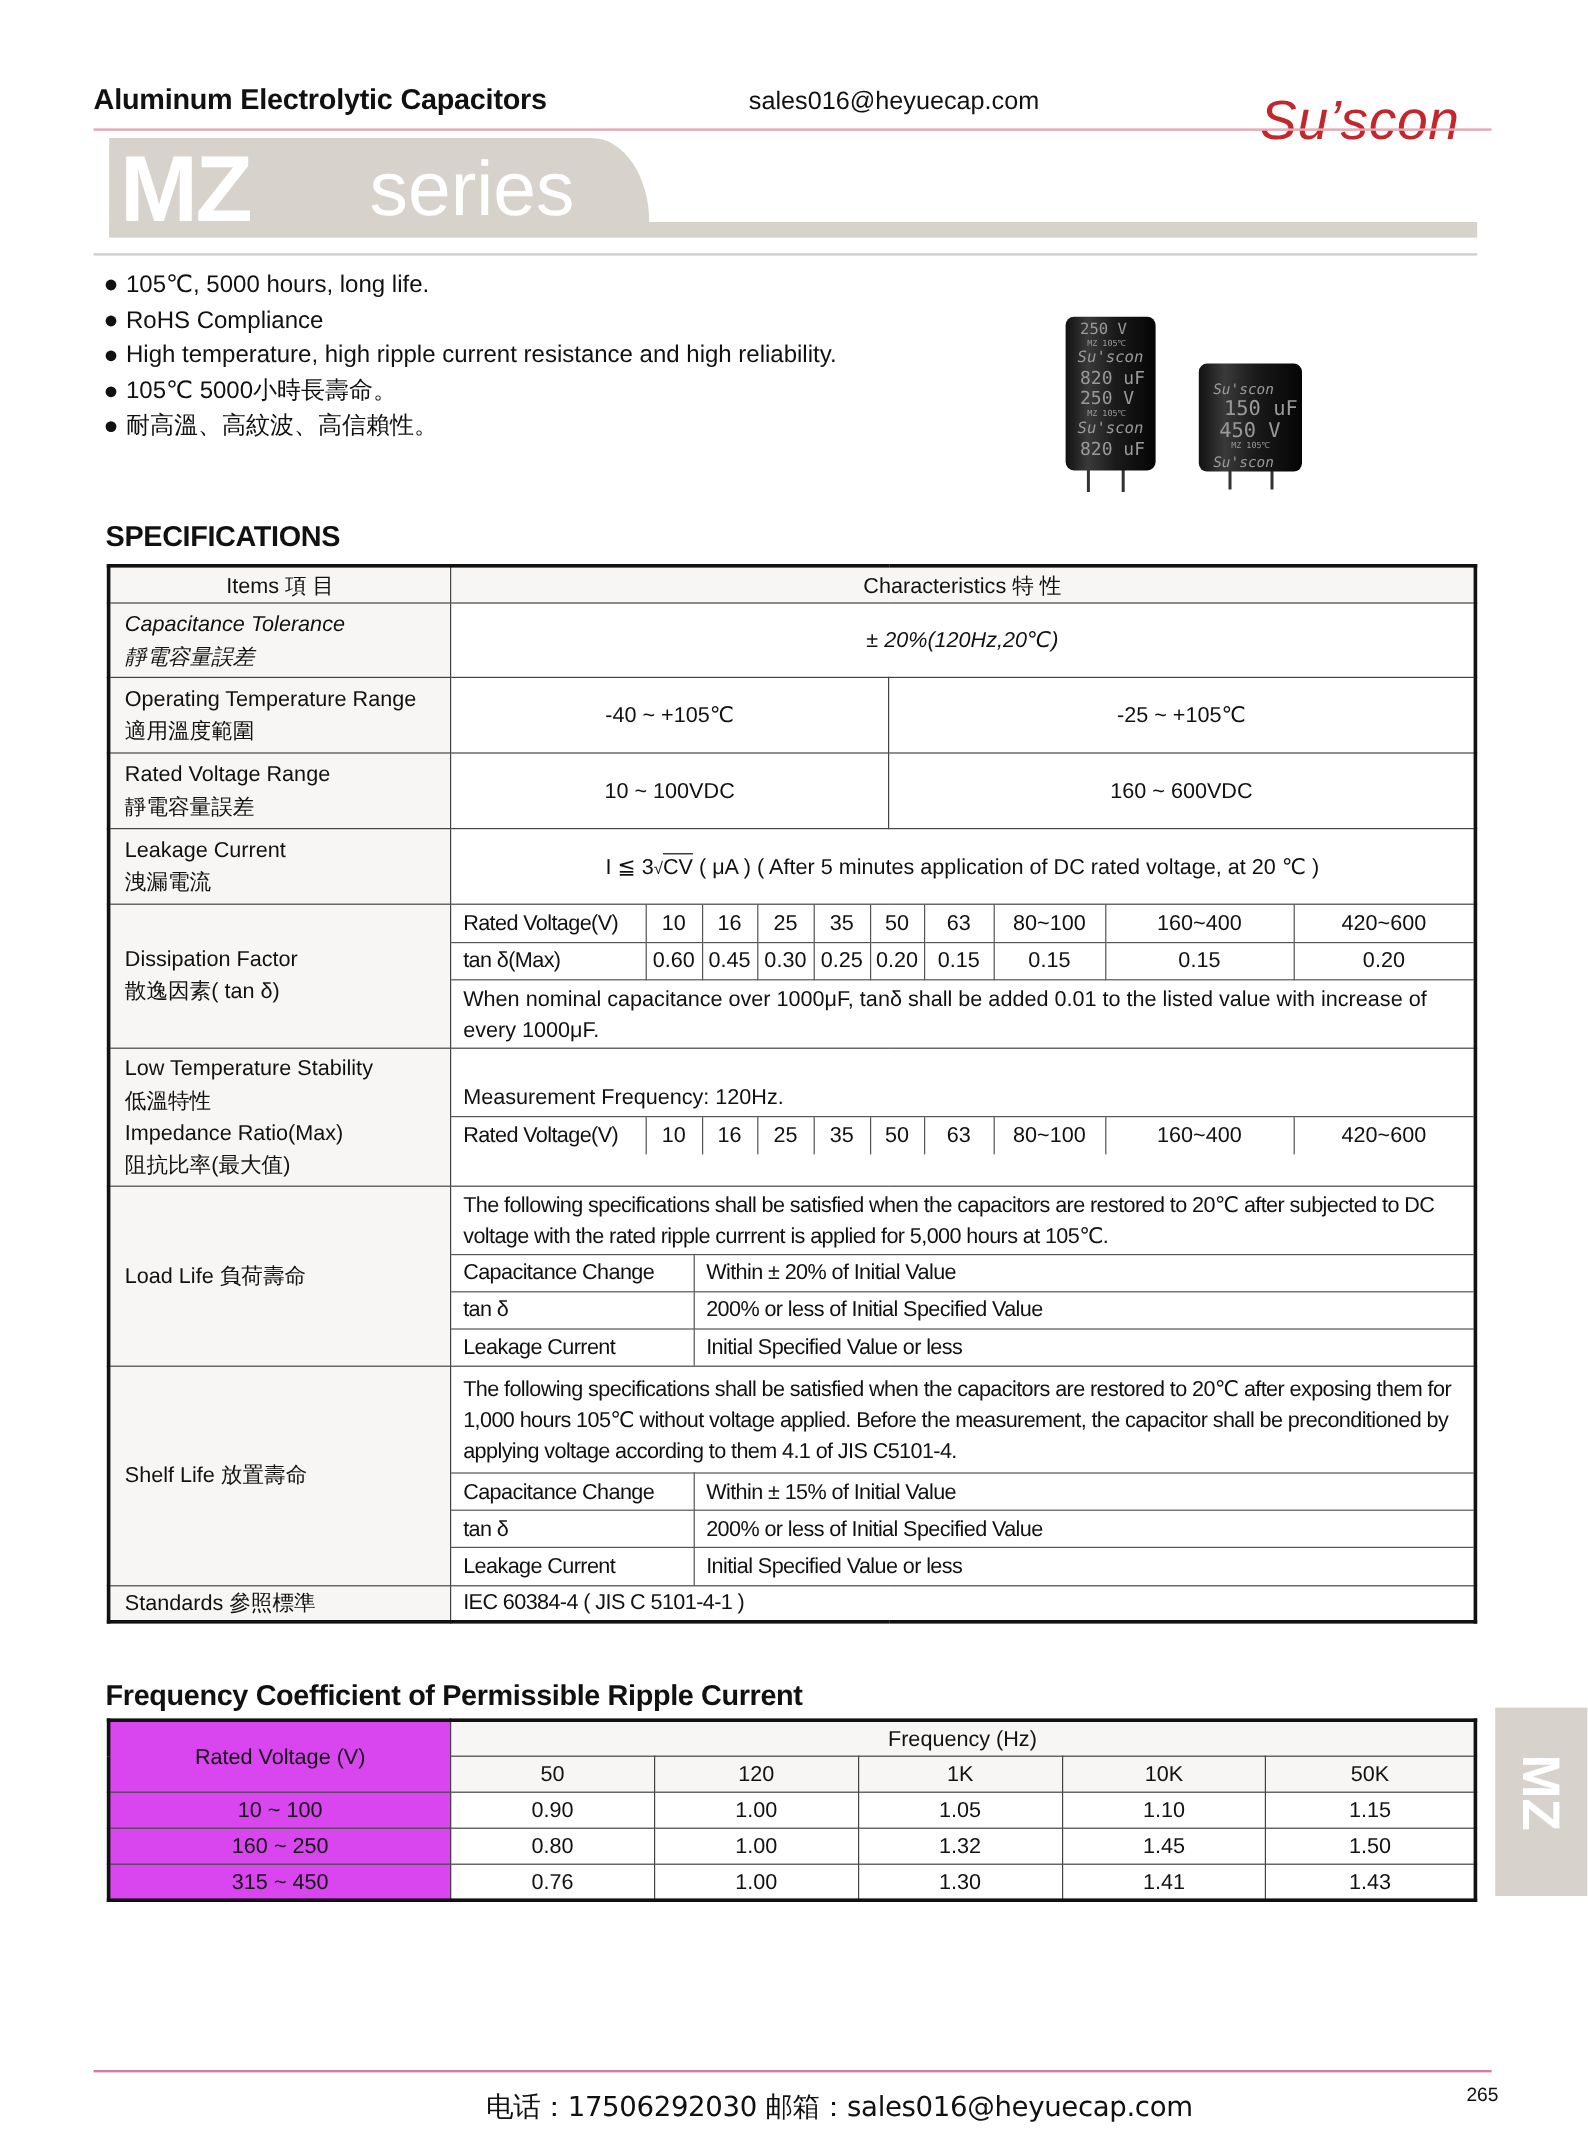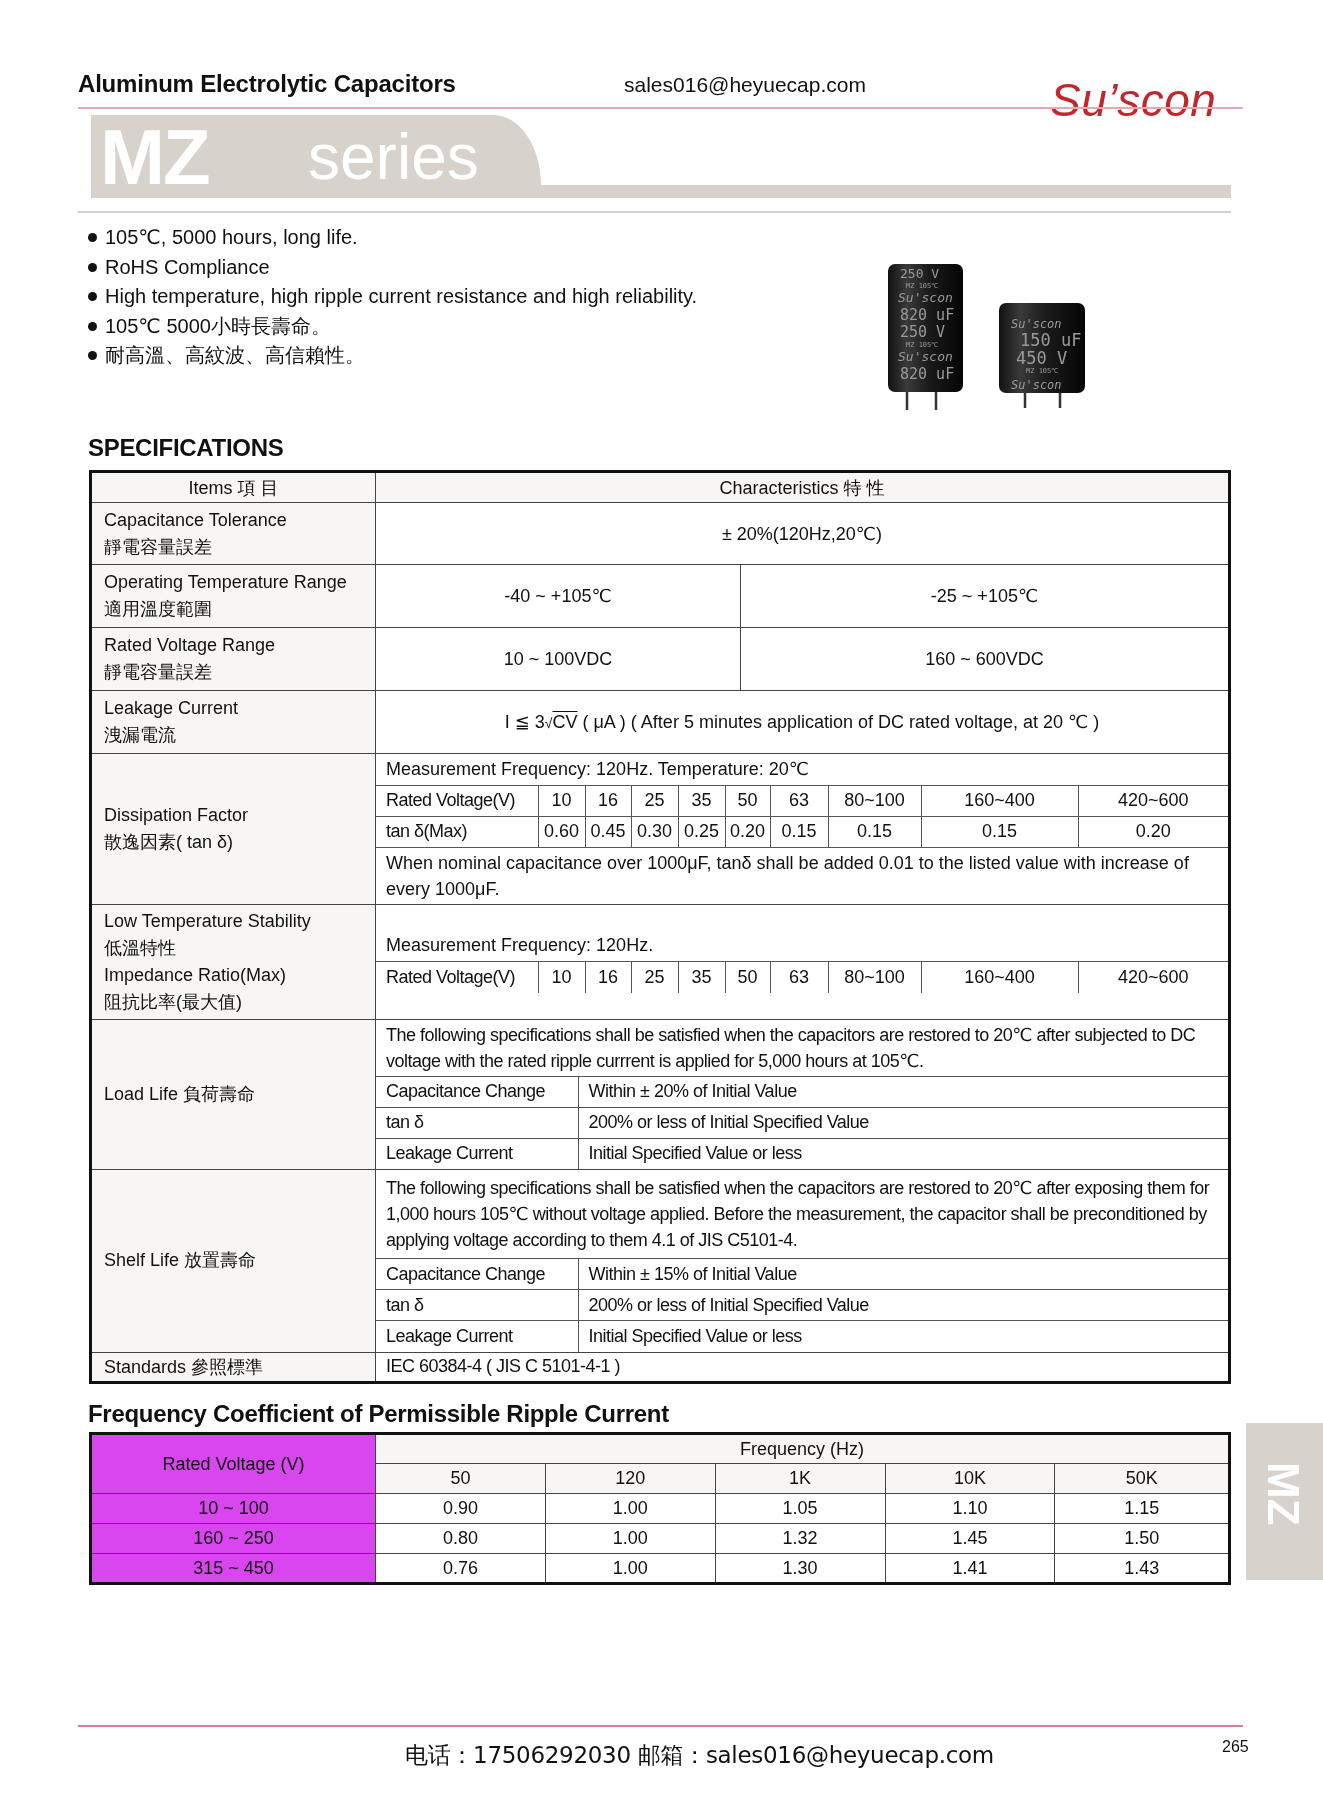--- a/index.html
+++ b/index.html
@@ -128,21 +128,21 @@
 </svg>
 
 <div class="sec-title" style="top:434px;">SPECIFICATIONS</div>
 
 <table class="spec">
   <tbody>
       <tr>
     <td class="hd" style="width:285px;">Items 項 目</td>
     <td class="hd" colspan="2">Characteristics 特 性</td>
   </tr>
-  <tr style="height:62px;">
+  <tr style="height:62px;font-style:italic;">
     <td class="item">
           <div>Capacitance Tolerance</div>
           <div>靜電容量誤差</div>
         </td>
     <td class="c" colspan="2">± 20%(120Hz,20℃)</td>
   </tr>
   <tr style="height:63px;">
     <td class="item">
           <div>Operating Temperature Range</div>
           <div>適用溫度範圍</div>
@@ -179,23 +179,20 @@
               <col style="width:46px">
               <col style="width:47px">
               <col style="width:47px">
               <col style="width:45px">
               <col style="width:58px">
               <col style="width:93px">
               <col style="width:157px">
               <col>
             </colgroup>
         <tbody>
-              <tr>
-                <td class="lft" colspan="10">Measurement Frequency: 120Hz. Temperature: 20℃</td>
-              </tr>
         <tr>
           <td class="lft cond">Rated Voltage(V)</td>
           <td>10</td>
           <td>16</td>
           <td>25</td>
           <td>35</td>
           <td>50</td>
           <td>63</td>
           <td>80~100</td>
           <td>160~400</td>

